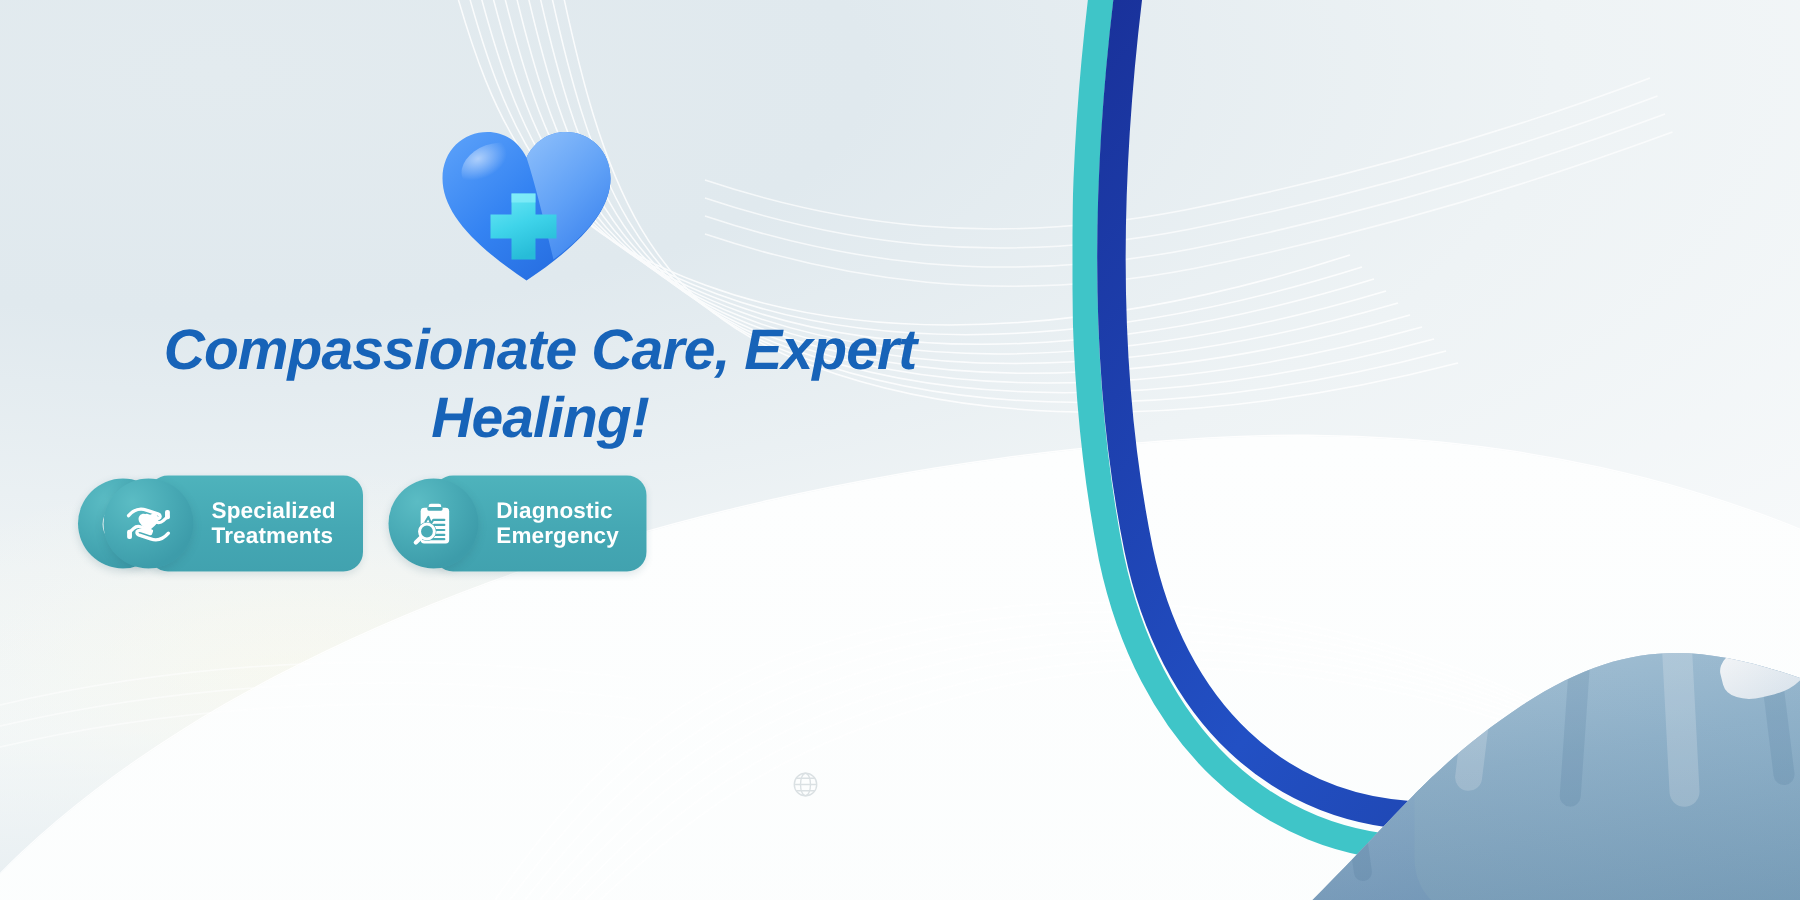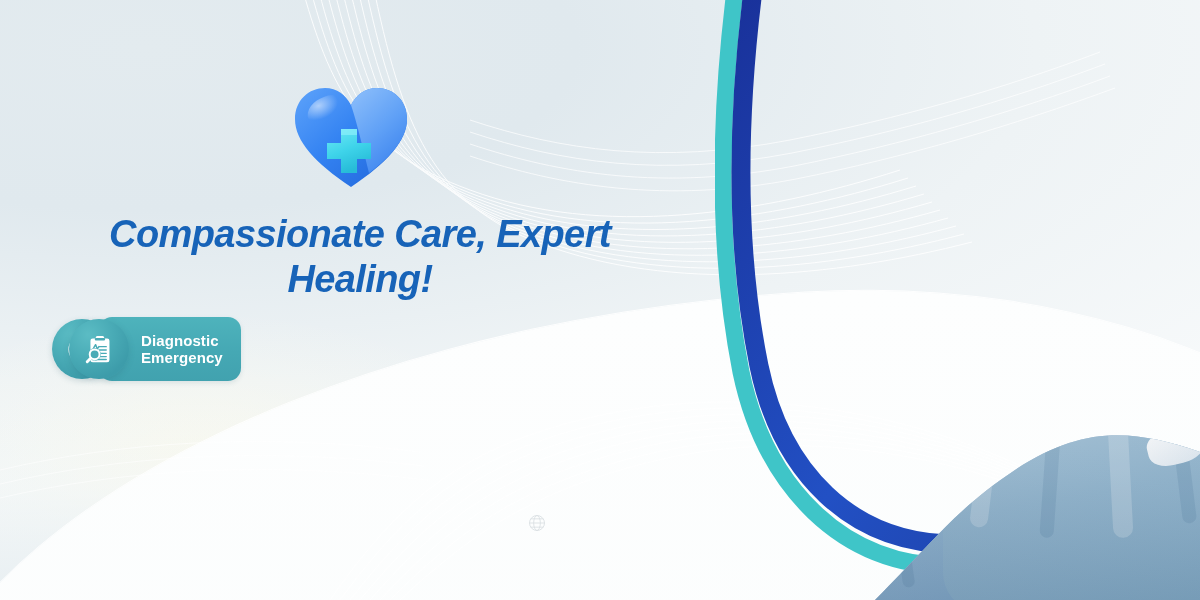--- a/index.html
+++ b/index.html
@@ -368,20 +368,35 @@
               <circle cx="9" cy="17.4" r="0.8"></circle>
                 <circle cx="13.2" cy="11.8" r="0.8"></circle>
             </g>
             <text x="14.6" y="19.4" font-family="Liberation Sans, sans-serif" font-size="8.2" font-weight="bold" fill="#ffffff">24</text>
             <path d="M24.2 12.6 L14.6 28.4" stroke="#ffffff" stroke-width="1.5" stroke-linecap="round"></path>
             <text x="19.8" y="29.6" font-family="Liberation Sans, sans-serif" font-size="8.2" font-weight="bold" fill="#ffffff">7</text>
           </svg>
         </div>
       </div>
 
+      <div class="badge">
+        <div class="badge-pill">
+          <span class="badge-label">Specialized
+Treatments</span>
+        </div>
+        <div class="badge-icon">
+          <svg viewBox="0 0 40 40" fill="#ffffff">
+            <path d="M6 14.5 C 9.5 10.5, 14 9, 18.5 10.6 L 27 13.4 C 28.4 13.9, 28.6 15.6, 27.3 16.3 C 26.6 16.7, 25.8 16.7, 25 16.4 L 18.6 14.3 L 17.9 16.2 L 25.2 19 C 27 19.7, 29 19.3, 30.4 18 L 33.6 15" fill="none" stroke="#ffffff" stroke-width="2.3" stroke-linecap="round" stroke-linejoin="round"></path>
+            <rect x="31.6" y="10.6" width="3.4" height="6.4" rx="1.4"></rect>
+            <path d="M34 26.8 C 30.5 30.8, 26 32.4, 21.5 30.8 L 13 28 C 11.6 27.5, 11.4 25.8, 12.7 25.1 C 13.4 24.7, 14.2 24.7, 15 25 L 21.4 27.1 L 22.1 25.2 L 14.8 22.4 C 13 21.7, 11 22.1, 9.6 23.4 L 6.4 26.4" fill="none" stroke="#ffffff" stroke-width="2.3" stroke-linecap="round" stroke-linejoin="round"></path>
+            <rect x="5" y="24.4" width="3.4" height="6.4" rx="1.4"></rect>
+            <path d="M20 25.2 C 15.4 21.6, 13 19.4, 13 16.8 C 13 14.6, 14.7 13.1, 16.6 13.1 C 17.9 13.1, 19.2 13.9, 20 15.2 C 20.8 13.9, 22.1 13.1, 23.4 13.1 C 25.3 13.1, 27 14.6, 27 16.8 C 27 19.4, 24.6 21.6, 20 25.2 Z"></path>
+          </svg>
+        </div>
+      </div>
 
       <div class="badge">
         <div class="badge-pill">
           <span class="badge-label">Diagnostic
 Emergency</span>
         </div>
         <div class="badge-icon">
           <svg viewBox="0 0 40 40">
             <rect x="11" y="9" width="20" height="25" rx="2.4" fill="#ffffff"></rect>
             <rect x="16.6" y="6.2" width="8.8" height="4.6" rx="1.6" fill="#ffffff"></rect>

